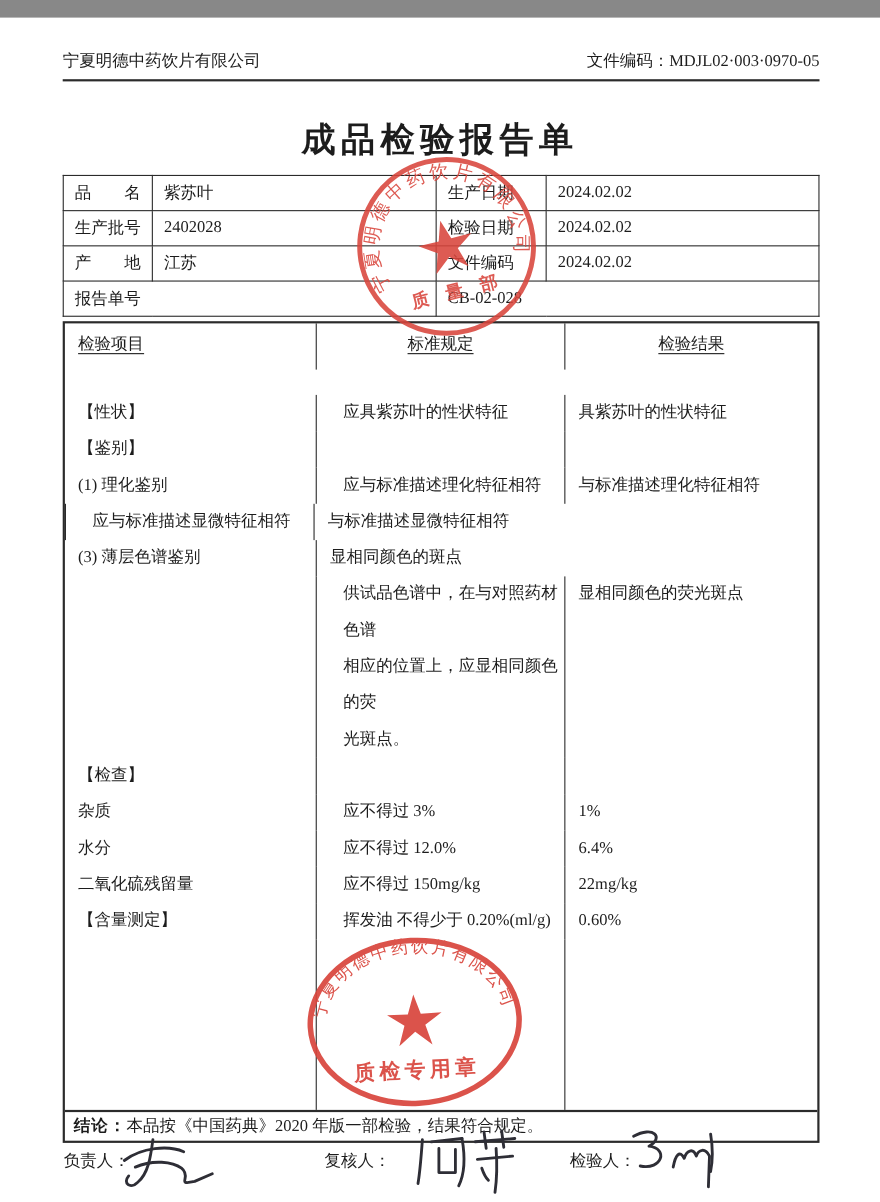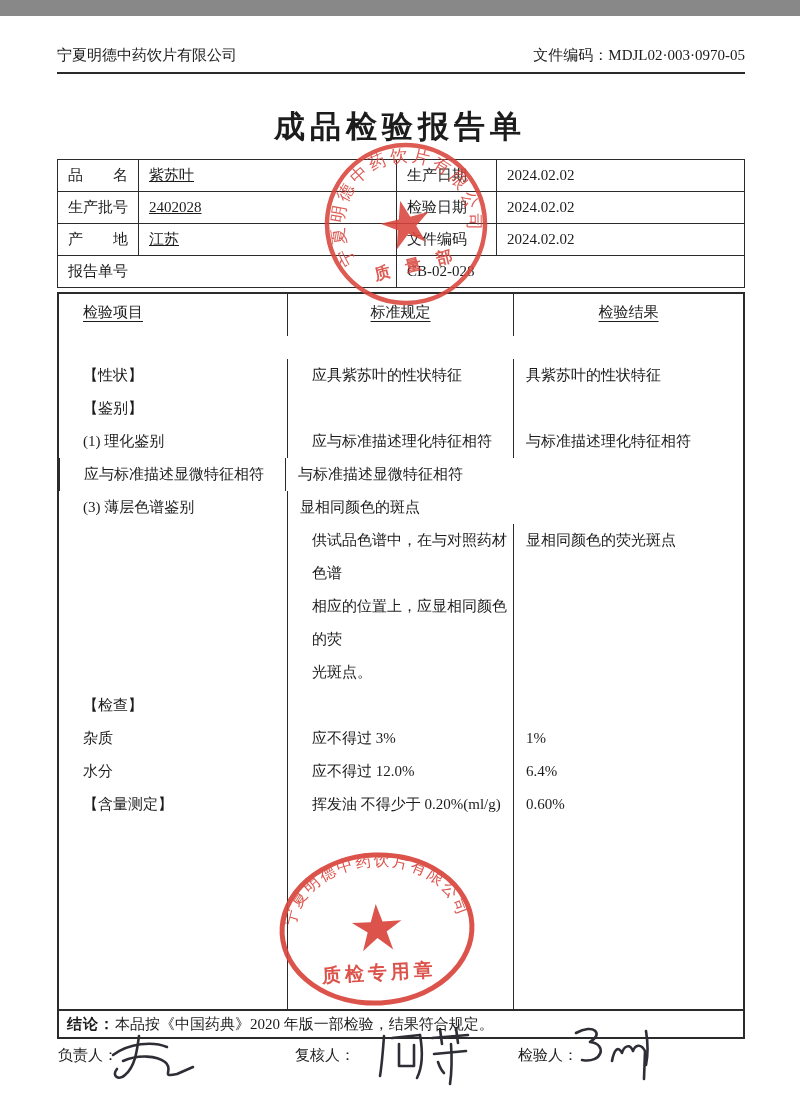--- a/index.html
+++ b/index.html
@@ -23,31 +23,31 @@
   }
   
   table.info {
     position:absolute; top:143px; left:57px; width:688px;
     border-collapse:collapse; font-size:15px;
   }
   table.info td {
     border:1.6px solid #2b2b2b; height:32px; padding:0 10px;
     white-space:nowrap;
   }
-  td.w1 { width:74px; }  td.w2 { width:258px;text-decoration:underline; } td.w3 { width:100px; }
+  td.w1 { width:74px; }  td.w2 { width:258px; } td.w3 { width:100px; }
   
   .main-table {
     position:absolute; top:276px; left:57px; width:688px; height:747px;
     border:2px solid #2b2b2b; display:flex; flex-direction:column;
     font-size:15px;
   }
   .spec-head { display:flex; height:42px; }
   .spec-row  { display:flex; }
   .spec-fill { display:flex; flex:1; }
-  .c1 { width:228px; padding-left:24px; }
+  .c1 { width:228px; padding-left:12px; }
   .c2 { width:226px; border-left:1.6px solid #2b2b2b; padding-left:24px; white-space:pre-line; }
   .c3 { flex:1;      border-left:1.6px solid #2b2b2b; padding-left:12px; }
   .spec-head .c1 { padding-top:9px; }
   .spec-head .c2, .spec-head .c3 { text-align:center; padding:9px 0 0 0; }
   .spec-head span { text-decoration:underline; text-underline-offset:4px; }
   .spec-body { padding-top:23px; }
   .spec-row > div { line-height:33px; }
   .conclusion {
     border-top:2px solid #2b2b2b; height:28px; line-height:26px;
     padding-left:8px; white-space:nowrap;
@@ -149,20 +149,25 @@
         <div class="c1">杂质</div>
         <div class="c2">应不得过 3%</div>
         <div class="c3">1%</div>
       </div>
       <div class="spec-row">
         <div class="c1">水分</div>
         <div class="c2">应不得过 12.0%</div>
         <div class="c3">6.4%</div>
       </div>
       <div class="spec-row">
+        <div class="c1">二氧化硫残留量</div>
+        <div class="c2">应不得过 150mg/kg</div>
+        <div class="c3">22mg/kg</div>
+      </div>
+      <div class="spec-row">
         <div class="c1">【含量测定】</div>
         <div class="c2">挥发油 不得少于 0.20%(ml/g)</div>
         <div class="c3">0.60%</div>
       </div>
     </div>
 
     <div class="spec-fill">
       <div class="c1"></div>
         <div class="c2"></div>
         <div class="c3"></div>

